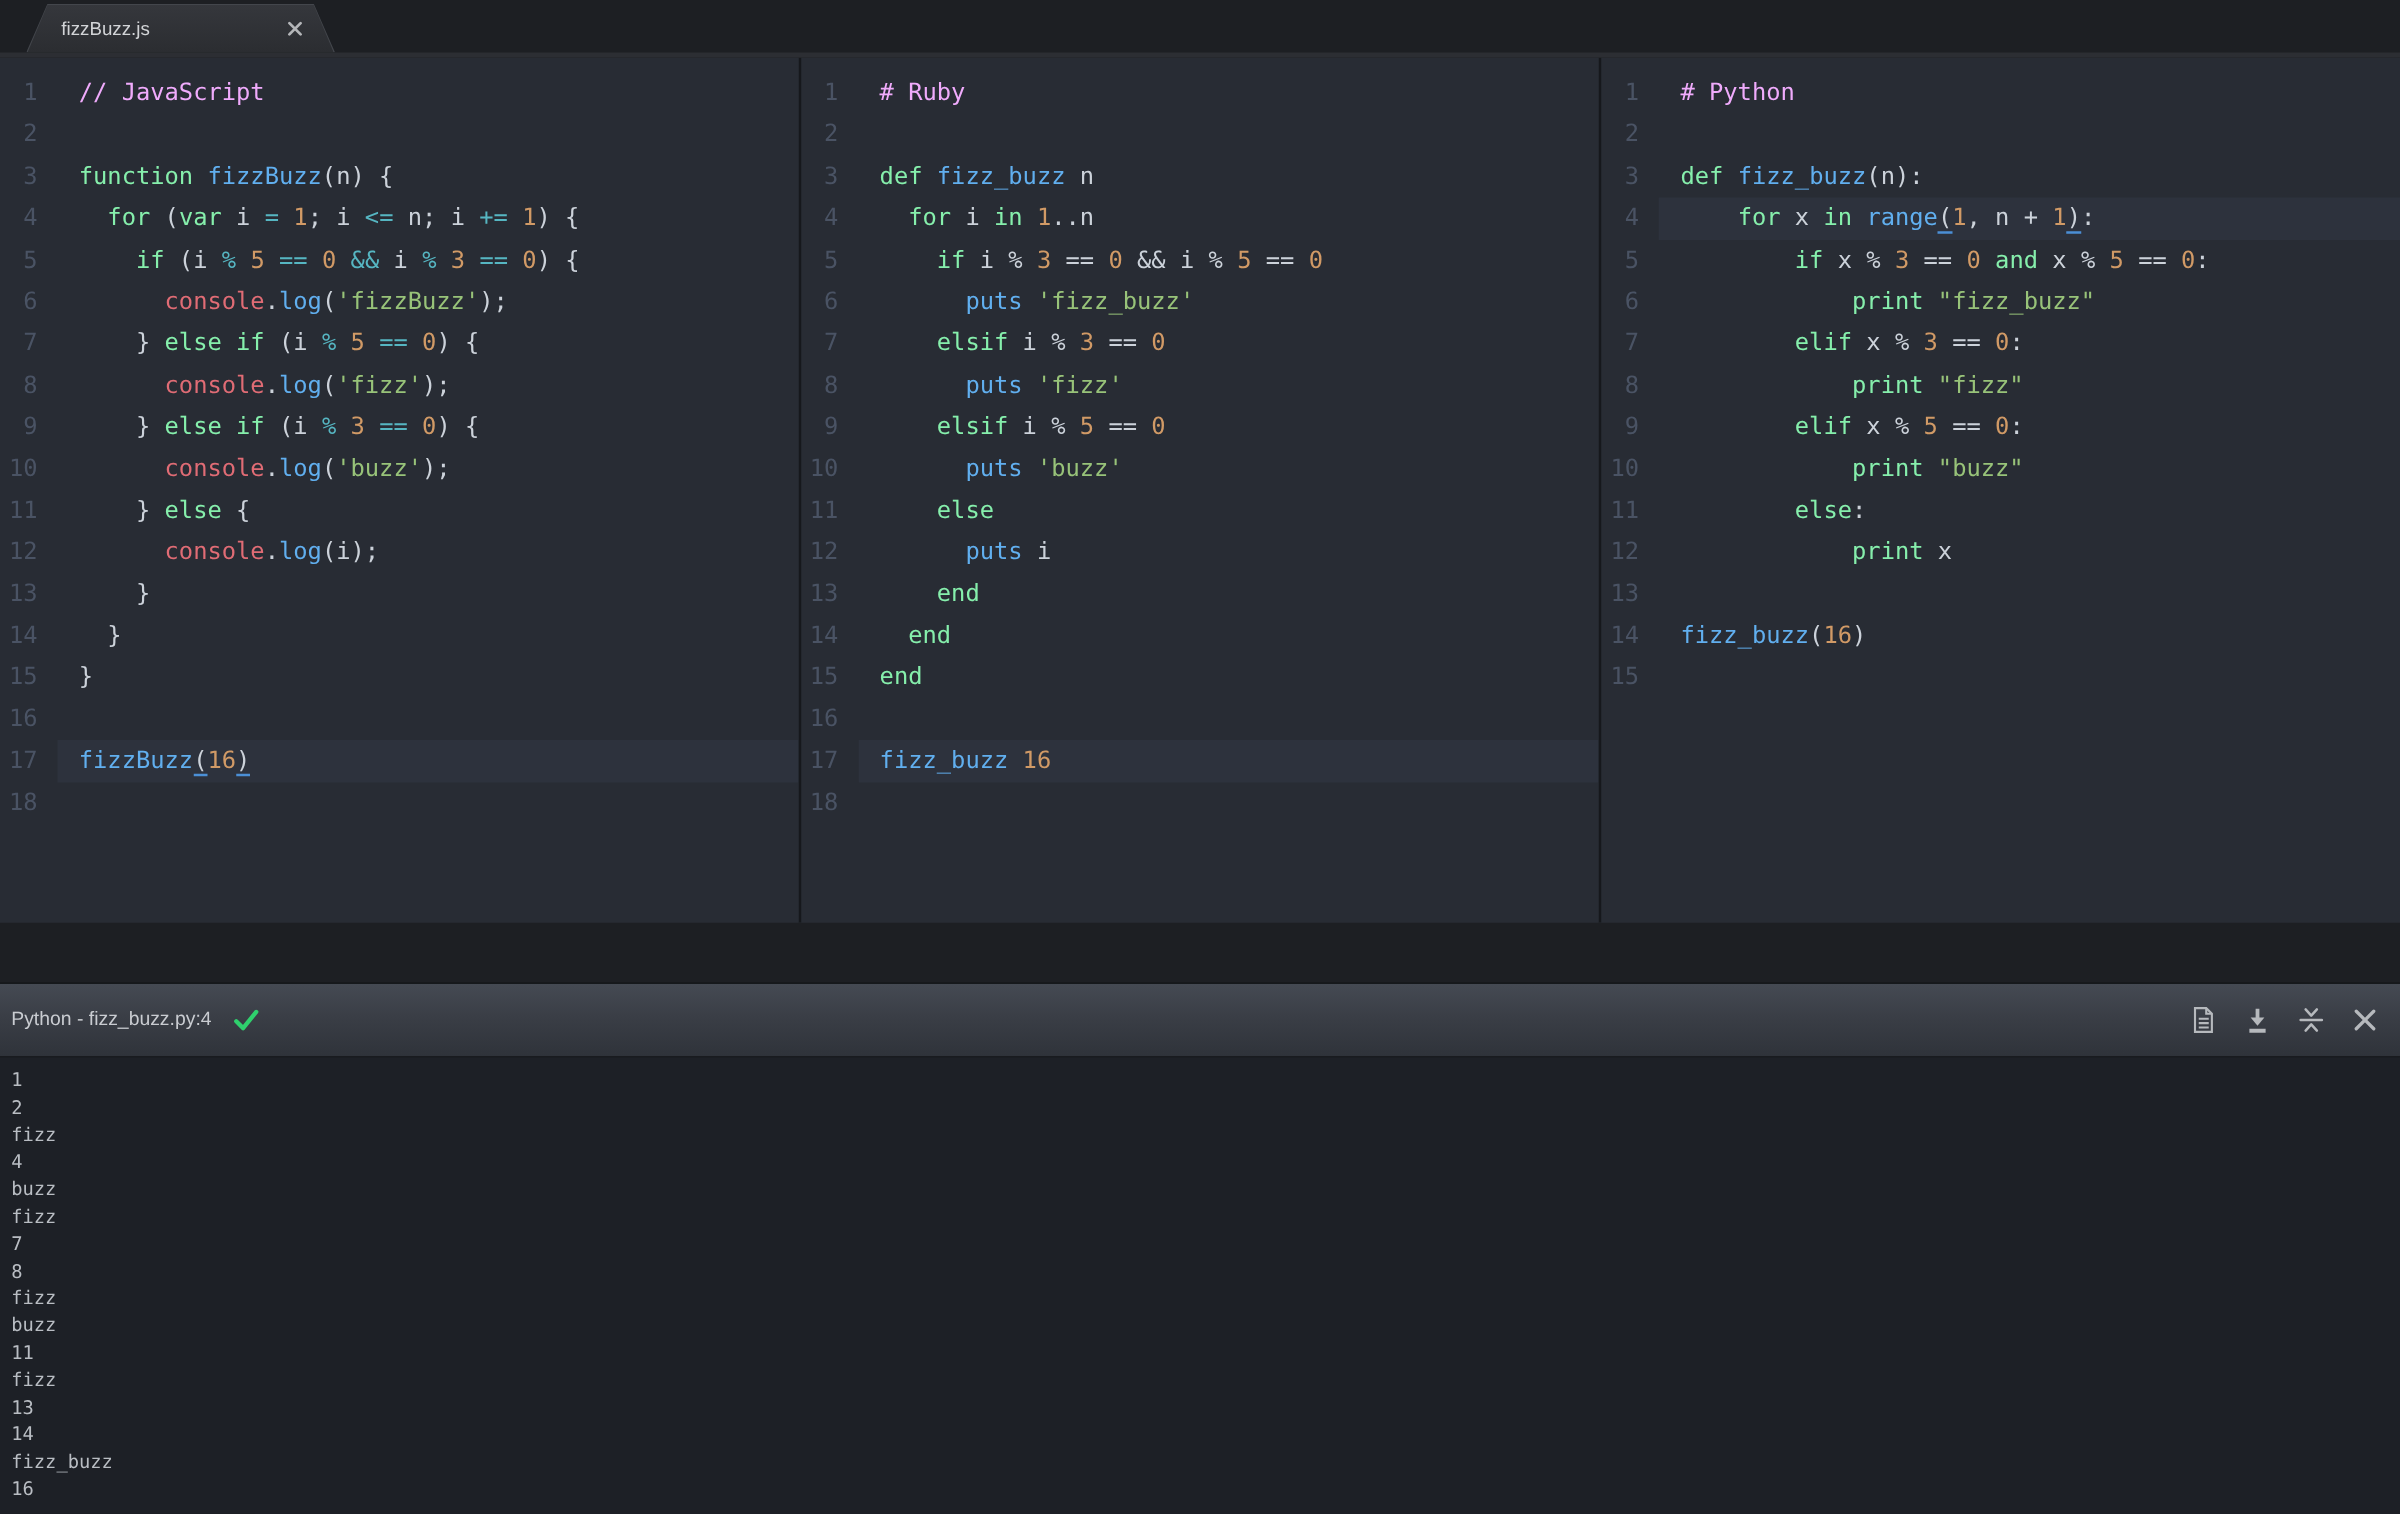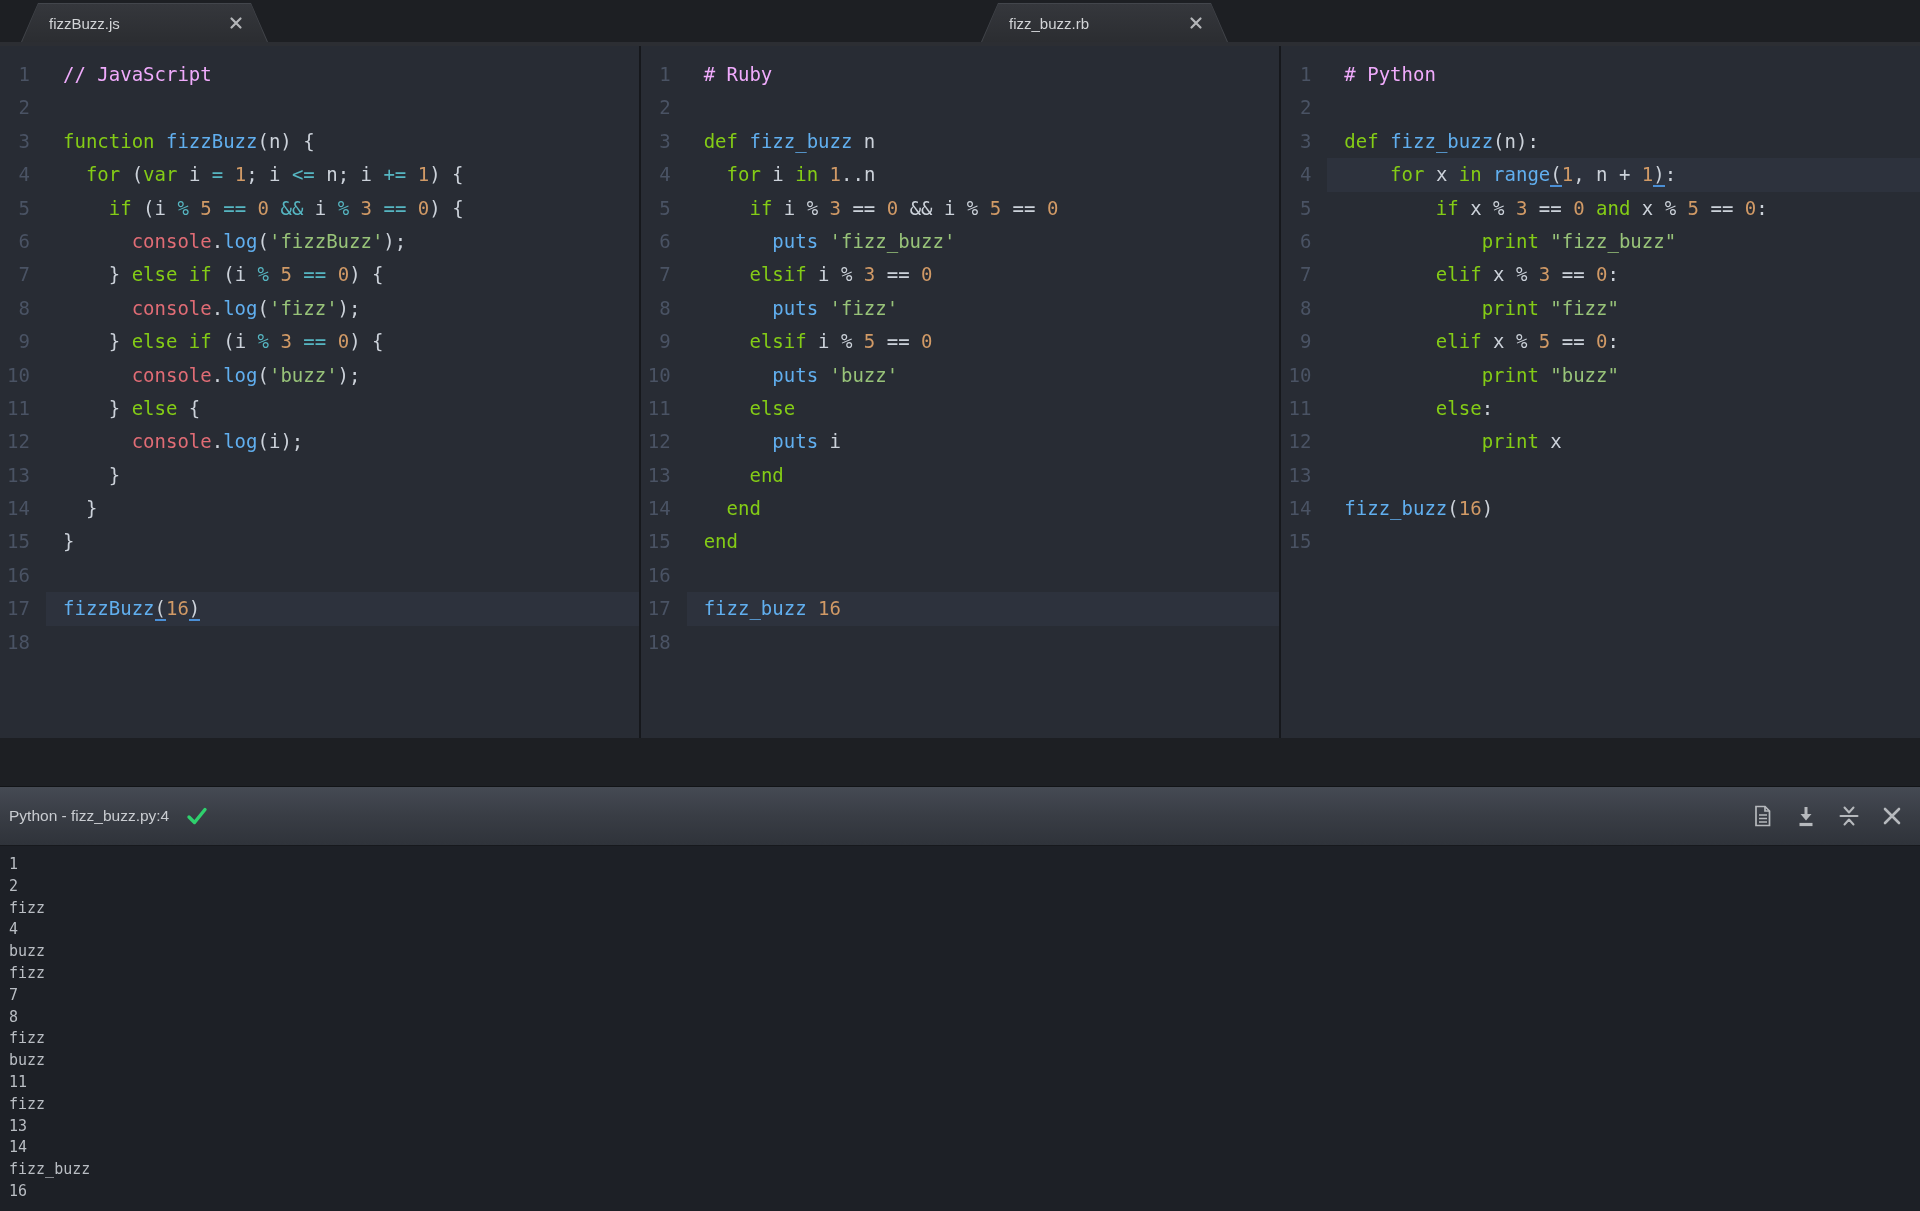--- a/index.html
+++ b/index.html
@@ -26,21 +26,21 @@
   .panes-row { height:692px; display:flex; background:#282c34; }
   .pane { flex:1 1 0; background:#282c34; padding-top:12px; overflow:hidden;
           font-family:"DejaVu Sans Mono", monospace; font-size:19px; }
   .pane + .pane { border-left:2px solid #16181c; }
   .line { display:flex; height:33.4px; line-height:33.4px; }
   .ln { width:30px; flex-shrink:0; text-align:right; color:#4a5364; }
   .lc { flex:1; margin-left:16px; padding-left:17px; white-space:pre; color:#ccd2da; }
   .line.active .lc { background:#2d323d; }
 
   .tk-c { color:#f0abfc; }
-  .tk-k { color:#84cc16; }
+  .tk-k { color:#86efac; }
   .tk-f { color:#61afef; }
   .tk-s { color:#98c379; }
   .tk-n { color:#d19a66; }
   .tk-o { color:#56b6c2; }
   .tk-r { color:#e06c75; }
   .tk-t { color:#ccd2da; }
   .tk-tu { color:#ccd2da; border-bottom:2px solid #4b8fd6; }
 
   
   .panel-header { height:60px; border-top:1px solid #121417; border-bottom:1px solid #17191d;
@@ -56,32 +56,20 @@
   .out-line { height:21.8px; line-height:21.8px; white-space:pre; }
 </style>
 </head>
 <body>
 
 <div class="tabs-row">
   <div class="tab-cell">
     <div class="tab">
       <div class="tab-inner">
         <span class="tab-label">fizzBuzz.js</span>
-      </div>
-      <span class="tab-close">
-        <svg viewBox="0 0 14 14" width="14" height="14">
-            <path d="M2.5 2.5 L11.5 11.5 M11.5 2.5 L2.5 11.5" stroke="#b4b6b9" stroke-width="2.2" stroke-linecap="round"></path>
-          </svg>
-      </span>
-    </div>
-  </div>
-  <div class="tab-cell">
-    <div class="tab">
-      <div class="tab-inner">
-        <span class="tab-label">fizz_buzz.rb</span>
       </div>
       <span class="tab-close">
         <svg viewBox="0 0 14 14" width="14" height="14">
             <path d="M2.5 2.5 L11.5 11.5 M11.5 2.5 L2.5 11.5" stroke="#b4b6b9" stroke-width="2.2" stroke-linecap="round"></path>
           </svg>
       </span>
     </div>
   </div>
 </div>
 

